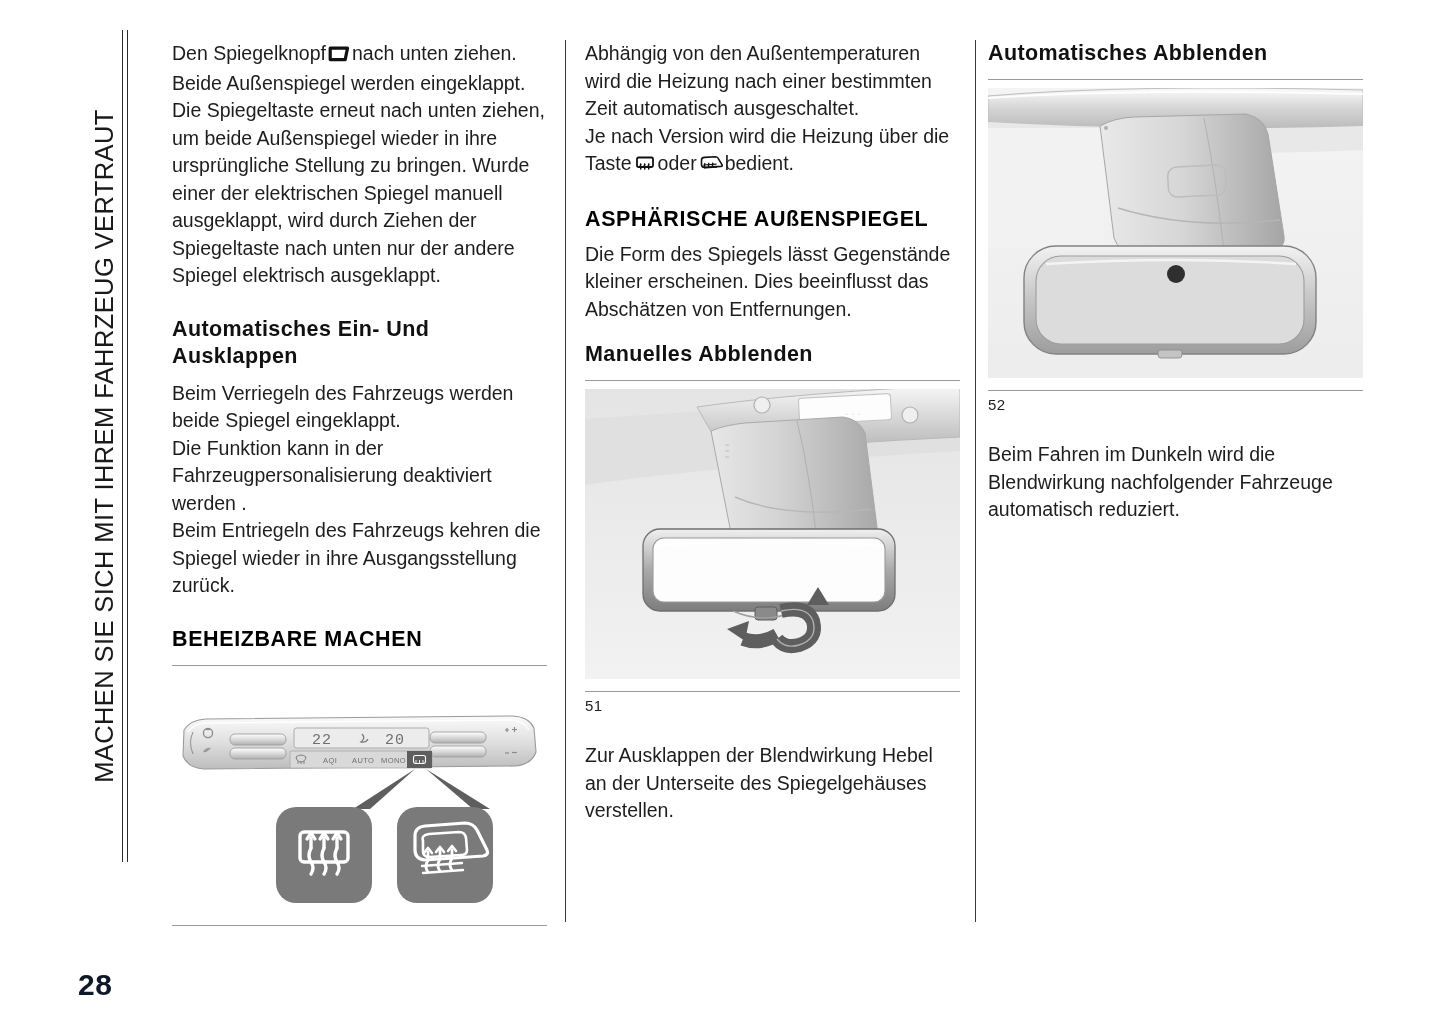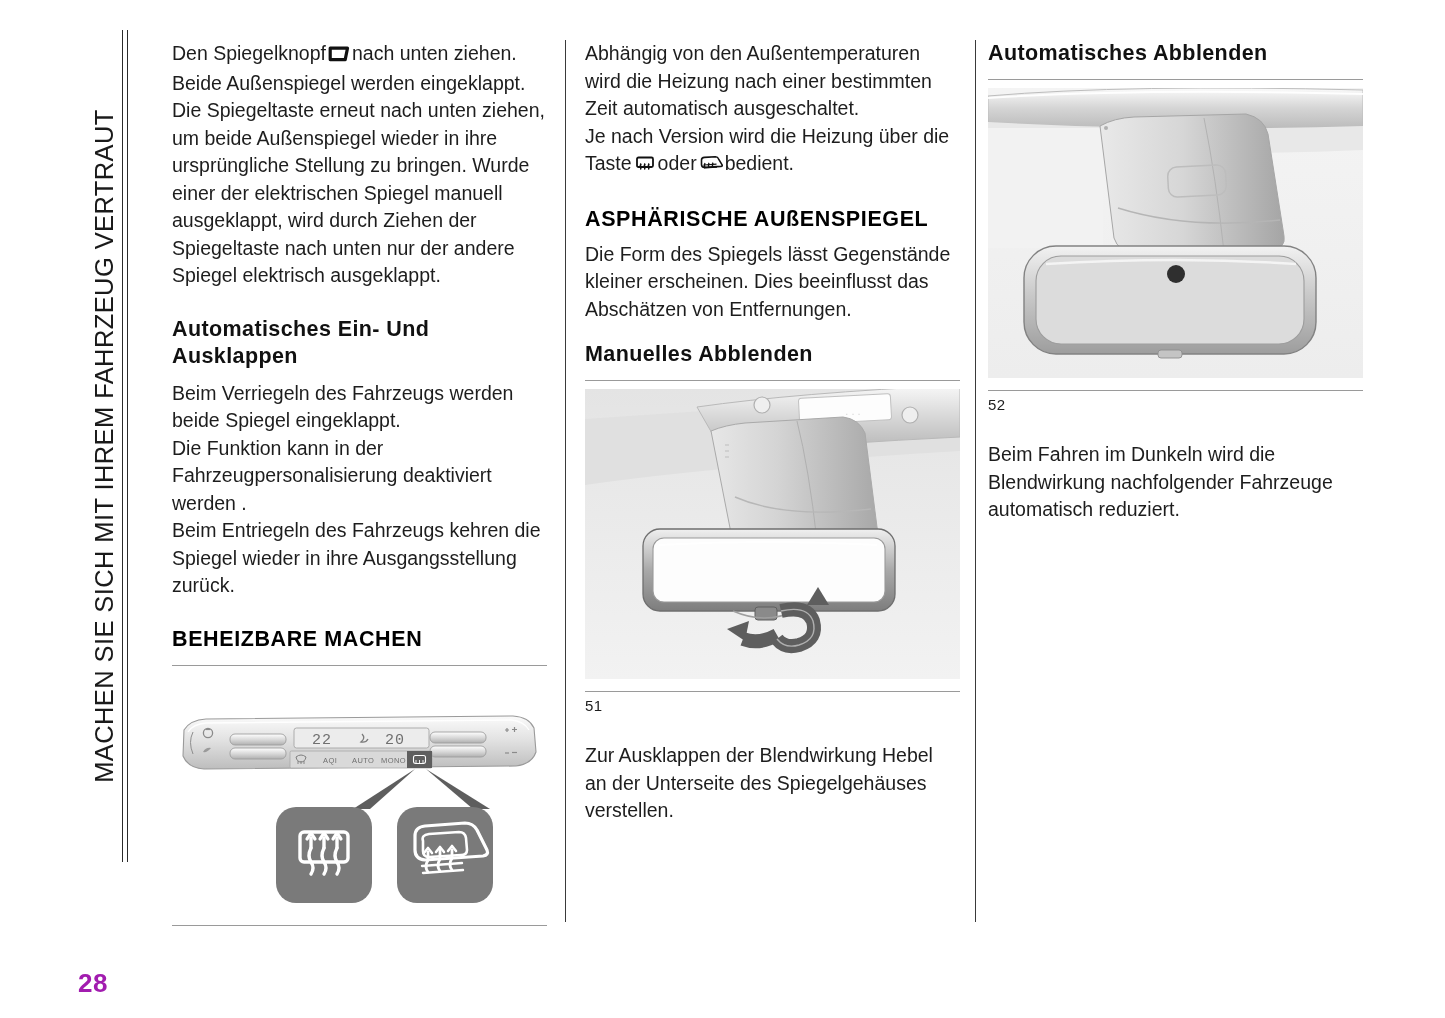--- a/index.html
+++ b/index.html
@@ -120,23 +120,23 @@
     letter-spacing: 0.5px;
     font-family: "Liberation Sans", sans-serif;
   }
   .gap-md { height: 26px; }
 
   
   .page-number {
     position: absolute;
     left: 78px;
     top: 968px;
-    font-size: 26px;
+    font-size: 30px;
     font-weight: bold;
-    color: #a21caf;
+    color: #0f172a;
     letter-spacing: 0.5px;
     font-family: "Liberation Sans", sans-serif;
   }
 
   
   .inline-icon {
     display: inline-block;
     vertical-align: -2px;
     margin: 0 2px;
   }

